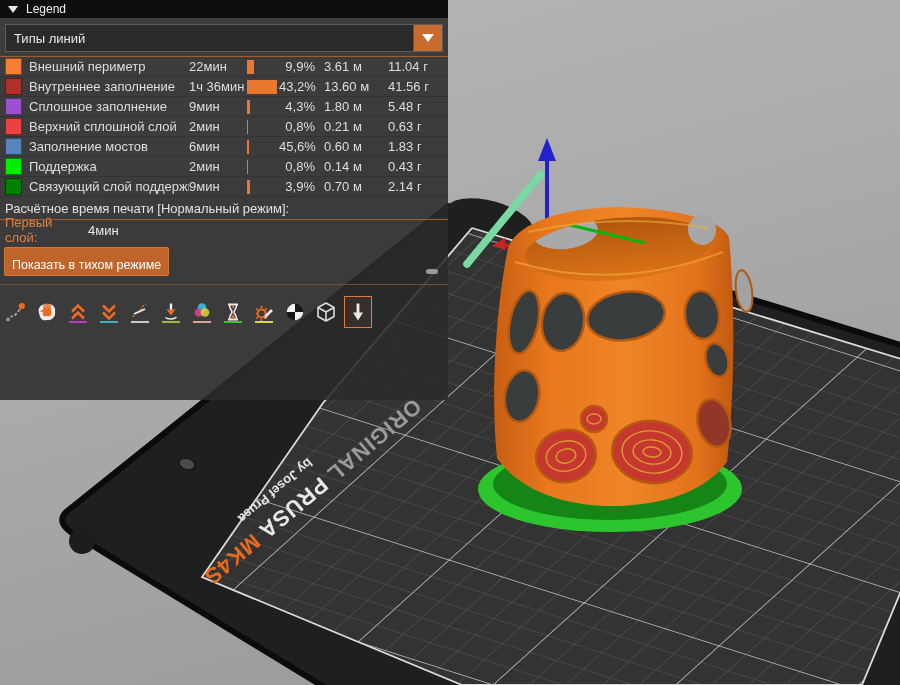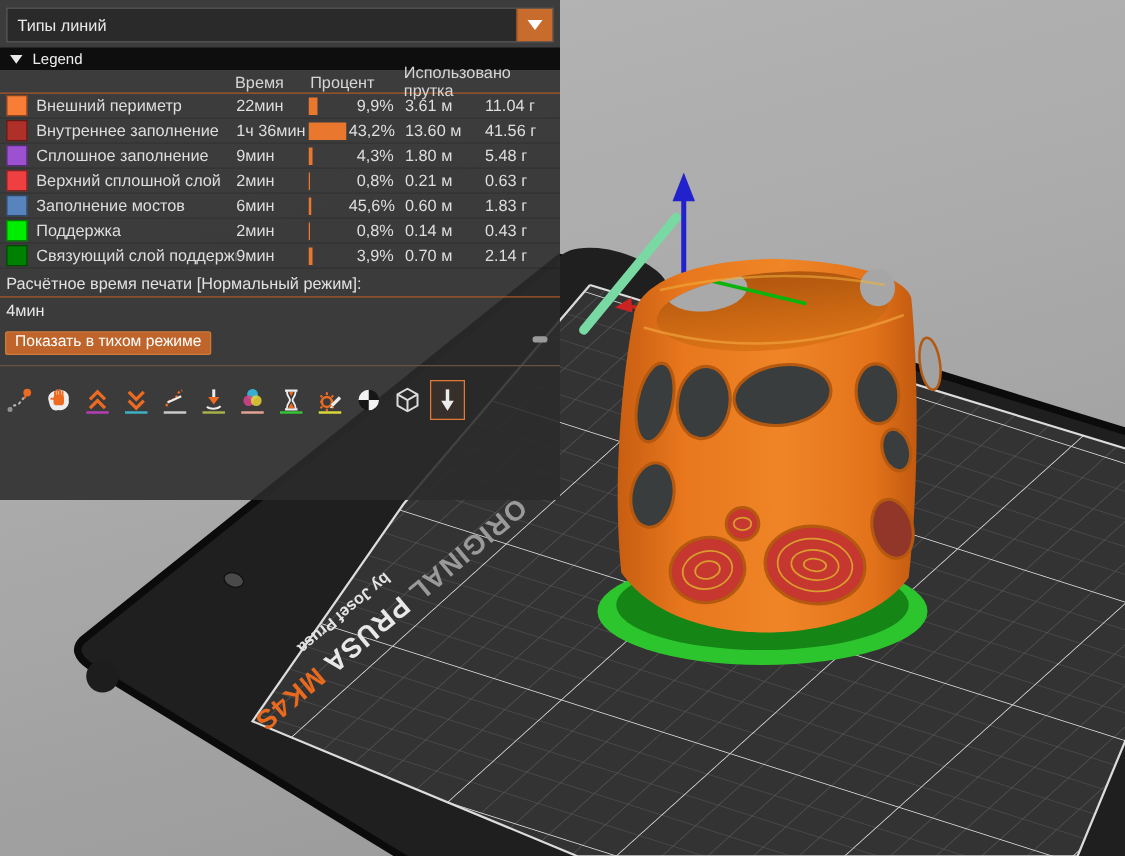--- a/index.html
+++ b/index.html
@@ -33,21 +33,21 @@
   .barbox{width:32px;height:14px;position:relative;}
   .bar{position:absolute;left:0;top:0;height:14px;background:#e9772e;}
   .pct{width:36px;text-align:right;}
   .len{margin-left:9px;width:55px;}
   .wt{margin-left:9px;}
   #est-head{padding:4px 0 3px 5px;color:#e2e2e2;}
   .estline{display:flex;height:20px;align-items:center;padding-left:5px;}
   .estline .k{color:#e08040;width:83px;}
   .estline .v{color:#e8e8e8;}
   #stealth-btn{margin:7px 0 0 4px;display:inline-block;background:#bf652b;color:#fff;
-       border:1px solid #d07a3a;border-radius:2px;padding:0 7px 3px 7px;font-size:12.5px;cursor:pointer;}
+       border:1px solid #d07a3a;border-radius:2px;padding:10px 7px 3px 7px;font-size:12.5px;cursor:pointer;}
   #iconrow{display:flex;gap:5px;padding:5px 0 0 3px;align-items:center;margin-top:6px;}
   .ticonbox{width:26px;height:30px;display:flex;align-items:center;justify-content:center;}
   .ticonbox.active{border:1px solid #e07a35;background:rgba(224,122,53,0.08);}
   .ticon{width:24px;height:24px;display:block;}
   #grip{position:absolute;right:10px;top:269px;width:12px;height:5px;border-radius:3px;background:#9a9a9a;}
   .seprow{margin:8px 0 0 0;}
 </style>
 </head>
 <body>
 <div id="app">
@@ -146,37 +146,32 @@
       <ellipse cx="566" cy="456" rx="10" ry="7" transform="rotate(-12 566 456)"></ellipse>
       <ellipse cx="594" cy="419" rx="7" ry="5"></ellipse>
     </g>
 
     <path d="M515,262 Q618,292 723,252" fill="none" stroke="#efa33c" stroke-width="2" opacity="0.7"></path>
     <path d="M528,232 Q618,212 708,228" fill="none" stroke="#f2b33c" stroke-width="2" opacity="0.55"></path>
   </g>
 </svg>
 
 <div id="legend">
+  <div id="legend-header">
+    <span class="tri"></span>
+    <span>Legend</span>
+  </div>
+
   <div id="combo">
     <span class="val">Типы линий</span>
     <span class="btn">
       <span class="tri"></span>
     </span>
   </div>
 
-  <div id="legend-header">
-    <span class="tri"></span>
-    <span>Legend</span>
-  </div>
-
-  <div class="thead">
-    <span class="h-time">Время</span>
-    <span class="h-pct">Процент</span>
-    <span class="h-fil">Использовано прутка</span>
-  </div>
   <div class="rule-orange"></div>
 
   <div id="legend-rows">
         <div class="lrow">
           <span class="sw" style="background: rgb(248, 126, 56);"></span>
           <span class="lbl">Внешний периметр</span>
           <span class="tm">22мин</span>
           <span class="barbox">
             <span class="bar" style="width: 7px;"></span>
           </span>
@@ -248,20 +243,21 @@
           </span>
           <span class="pct">3,9%</span>
           <span class="len">0.70 м</span>
           <span class="wt">2.14 г</span>
         </div>
       </div>
 
   <div id="est-head">Расчётное время печати [Нормальный режим]:</div>
   <div class="rule-orange"></div>
   <div class="estline">
+    <span class="k">Первый слой:</span>
     <span class="v">4мин</span>
   </div>
 
   <div><span id="stealth-btn">Показать в тихом режиме</span></div>
 
   <div class="rule-gray seprow"></div>
 
   <div id="iconrow">
     <span class="ticonbox">
           <svg class="ticon" viewBox="0 0 24 24">

